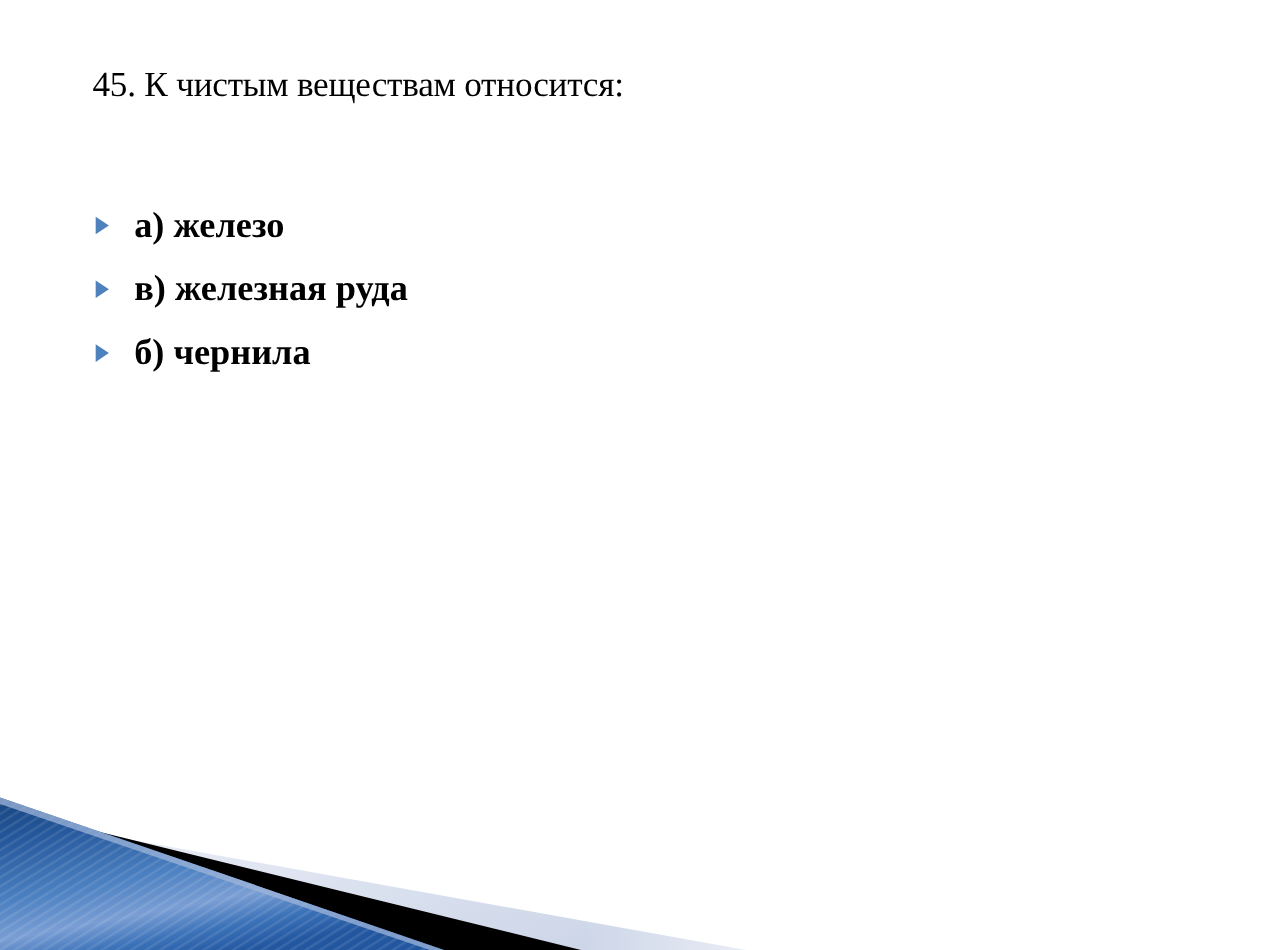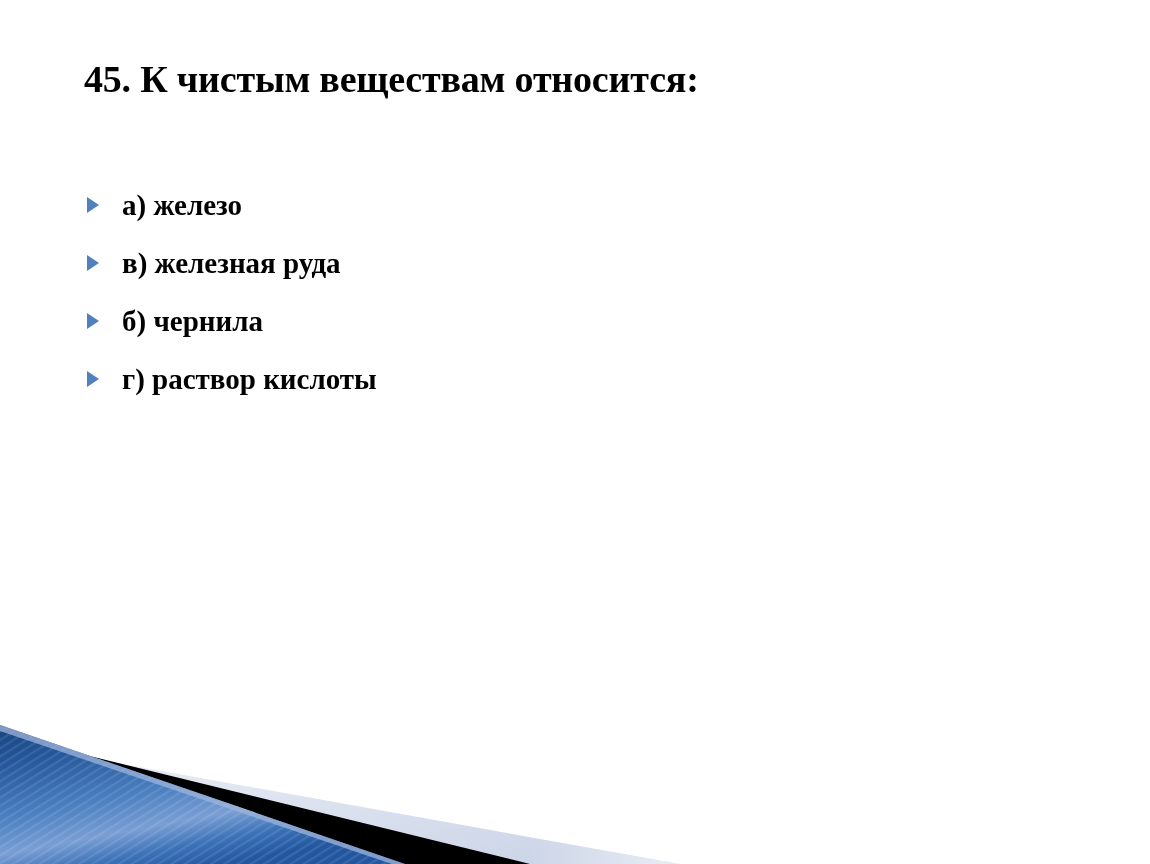--- a/index.html
+++ b/index.html
@@ -19,22 +19,22 @@
     background: #ffffff;
     overflow: hidden;
   }
 
   
   #slide-title {
     position: absolute;
     left: 84px;
     top: 58px;
     width: 960px;
-    font-size: 38px;
-    font-weight: bold;
+    font-size: 32px;
+    font-weight: normal;
     color: #000000;
     letter-spacing: -0.2px;
     line-height: 1.15;
     white-space: nowrap;
   }
 
   
   #bullet-list {
     position: absolute;
     left: 84px;
@@ -55,21 +55,21 @@
     left: 3px;
     top: 50%;
     transform: translateY(-50%);
     width: 0;
     height: 0;
     border-style: solid;
     border-width: 8px 0 8px 12px;
     border-color: transparent transparent transparent #4f81bd;
   }
   .bullet-text {
-    font-size: 29px;
+    font-size: 33px;
     font-weight: bold;
     color: #000000;
     white-space: nowrap;
   }
 
   
   #corner-decoration {
     position: absolute;
     left: 0;
     bottom: 0;
@@ -100,24 +100,20 @@
     <li>
       <span class="bullet-marker"></span>
       <span class="bullet-text">в) железная руда</span>
     </li>
 
     <li>
       <span class="bullet-marker"></span>
       <span class="bullet-text">б) чернила</span>
     </li>
 
-    <li>
-      <span class="bullet-marker"></span>
-      <span class="bullet-text">г) раствор кислоты</span>
-    </li>
 
   </ul>
 
   <div id="corner-decoration">
     <svg viewBox="0 0 1150 150" preserveAspectRatio="none">
       <defs>
         <linearGradient id="blueGrad" x1="0" y1="0" x2="0.55" y2="1">
           <stop offset="0%" stop-color="#17447f"></stop>
           <stop offset="22%" stop-color="#24579b"></stop>
           <stop offset="52%" stop-color="#4a7fc0"></stop>

